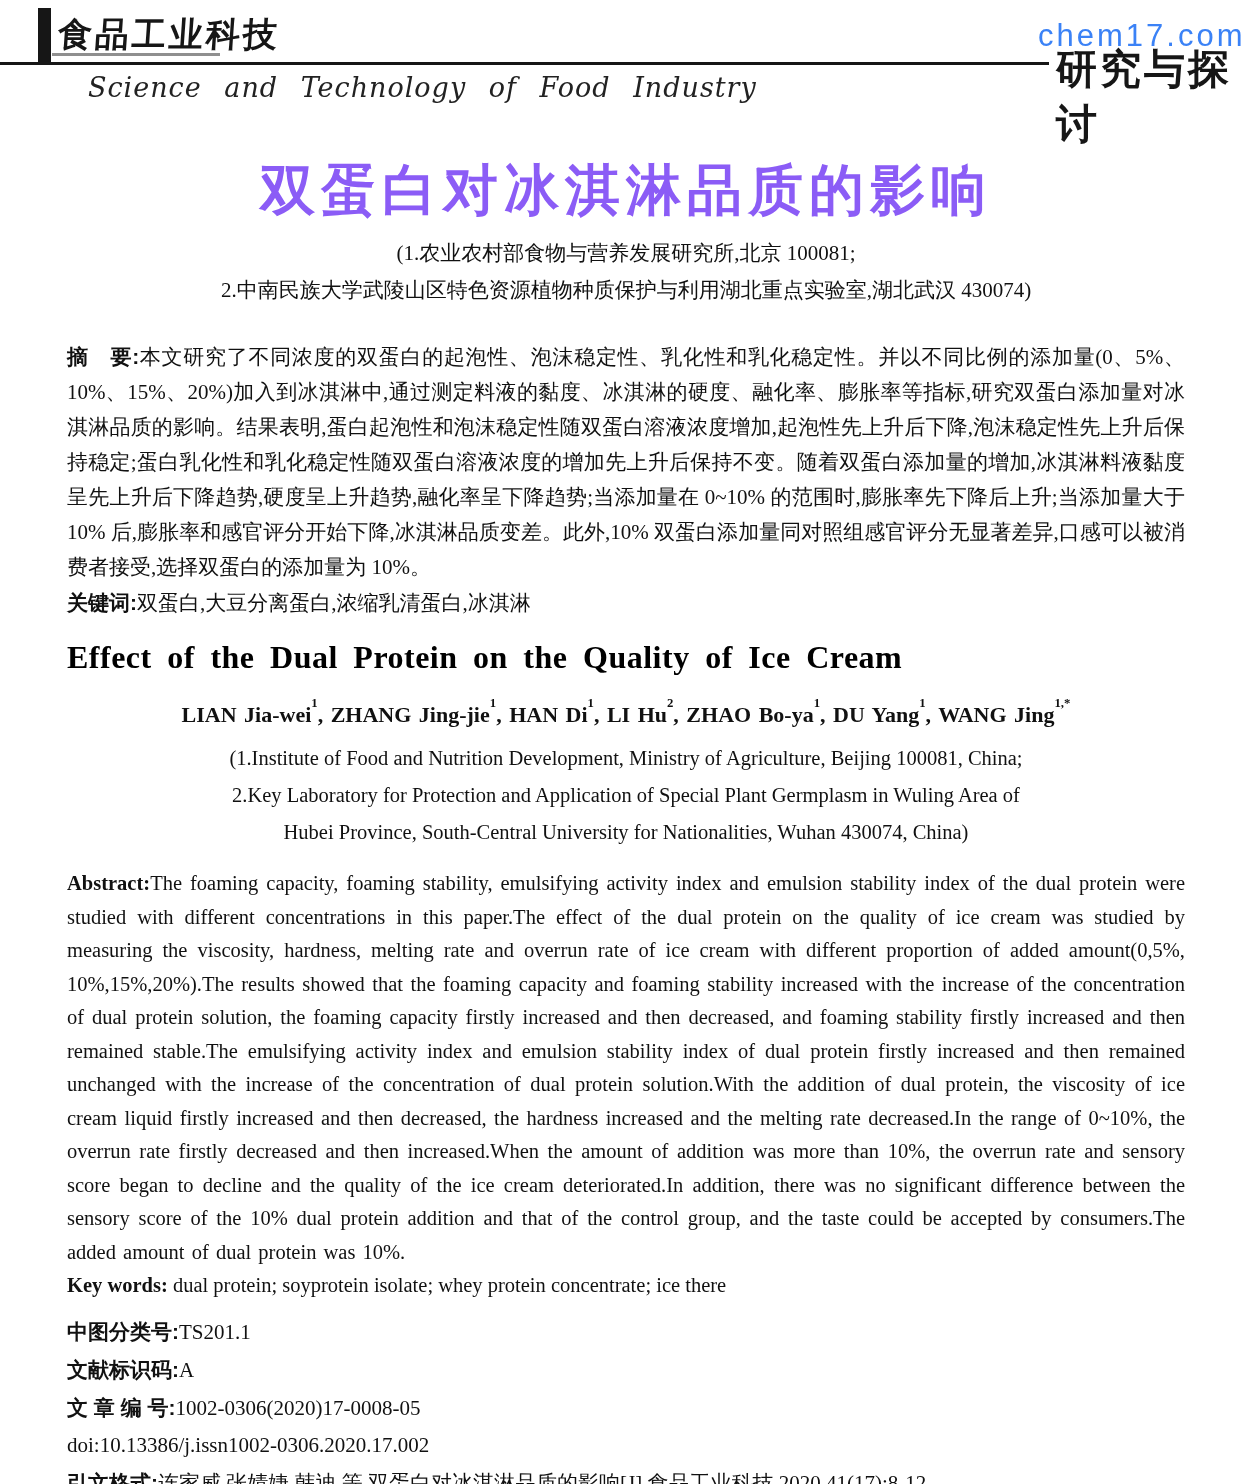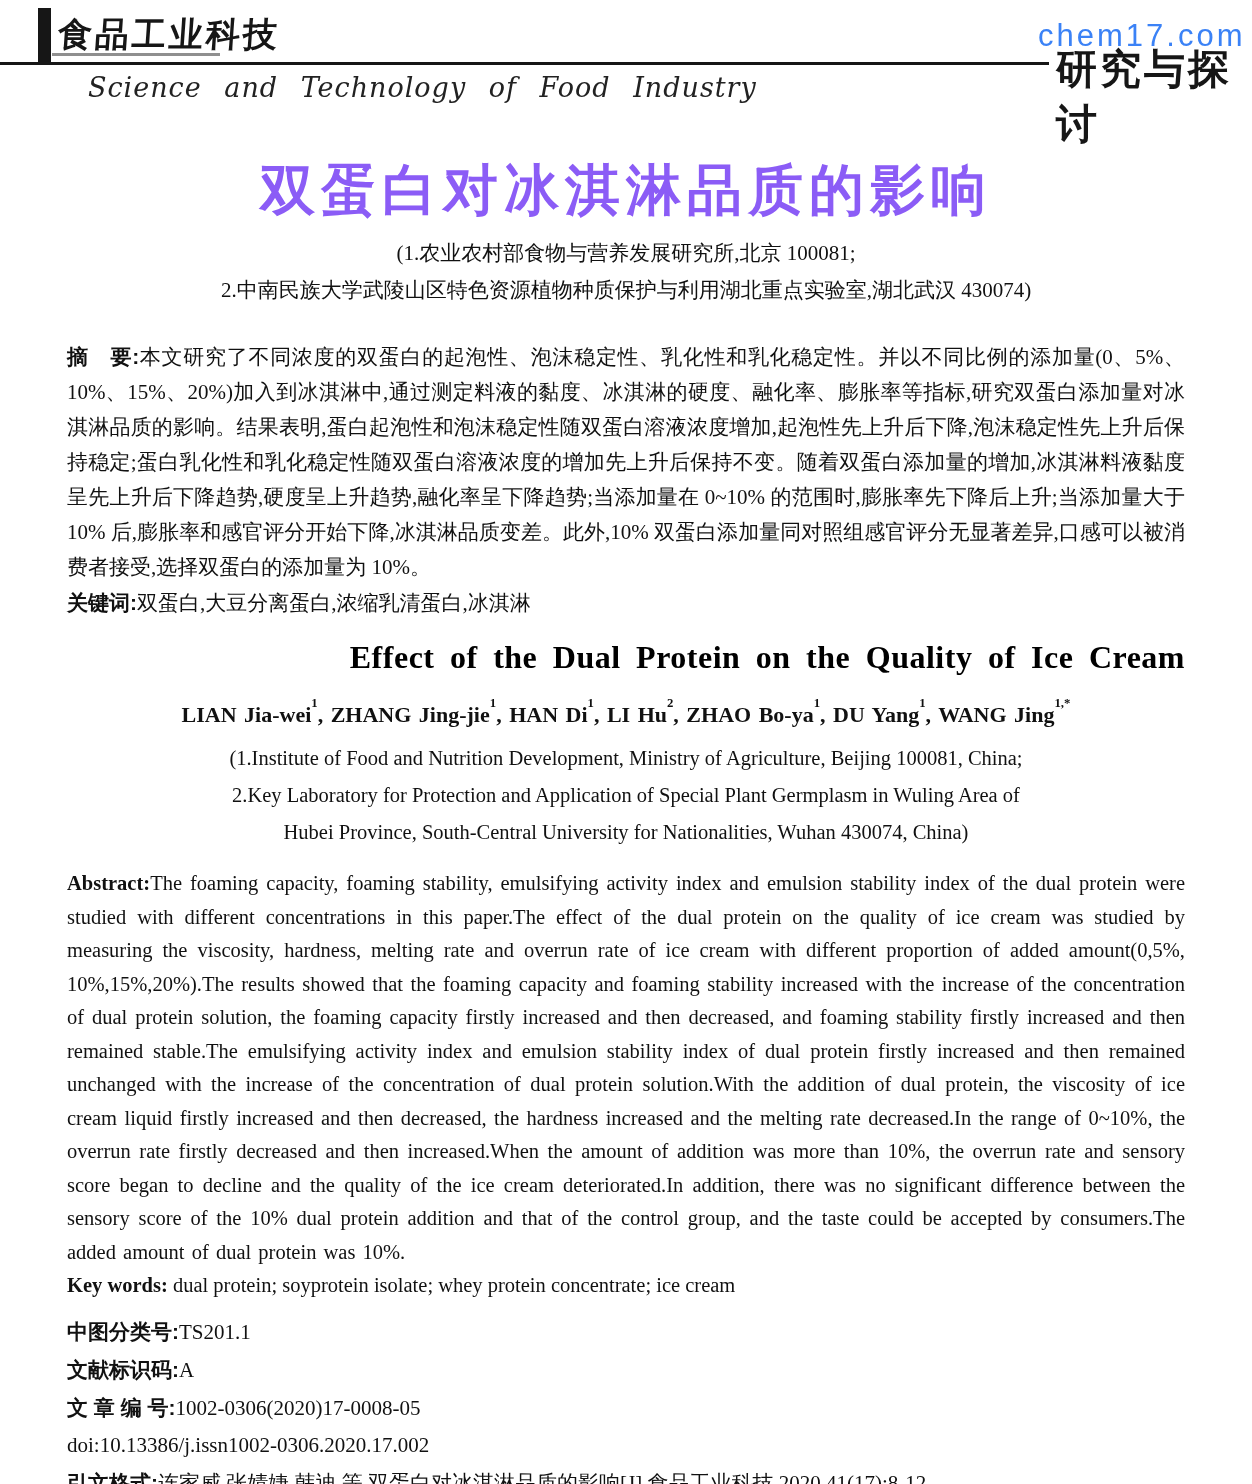--- a/index.html
+++ b/index.html
@@ -35,21 +35,21 @@
     font-weight:700; font-size:55px; letter-spacing:6px; line-height:1.25; color:#8b5cf6;
   }
   .cn-authors {margin-top:34px; text-align:center; font-size:24px; color:#000;}
   .cn-authors sup, .en-authors sup {font-size:0.58em; position:relative; top:-0.55em; letter-spacing:0;}
   .cn-affil {text-align:center; font-size:21px; line-height:37px;}
   .cn-affil-first {margin-top:10px;}
   .cn-abstract {margin:30px 0 0; font-size:21px; line-height:35px; text-align:justify;}
   .label-cn {font-family:"Liberation Sans",sans-serif; font-weight:700;}
   .cn-keywords {margin:0; font-size:21px; line-height:35px; text-align:justify;}
   .en-title {
-    margin-top:18px; text-align:right; font-weight:700; font-size:32px;
+    margin-top:18px; text-align:left; font-weight:700; font-size:32px;
     word-spacing:7px; letter-spacing:0.5px; color:#000;
   }
   .en-authors {margin-top:22px; text-align:center; font-weight:700; font-size:22px; word-spacing:2px;}
   .en-affils {margin-top:12px;}
   .en-affil {text-align:center; font-size:20.5px; line-height:37px;}
   .en-abstract {margin:16px 0 0; font-size:20.5px; line-height:33.5px; text-align:justify; word-spacing:2px;}
   .label-en {font-weight:700;}
   .en-keywords {margin:0; font-size:20.5px; line-height:33.5px;}
   .meta-row {margin-top:10px; font-size:21px; line-height:37px; display:flex; align-items:baseline;flex-direction:column;}
   .meta-pair {white-space:nowrap;}
@@ -88,21 +88,21 @@
     <div class="en-authors"><span>LIAN Jia-wei<sup>1</sup></span>, <span>ZHANG Jing-jie<sup>1</sup></span>, <span>HAN Di<sup>1</sup></span>, <span>LI Hu<sup>2</sup></span>, <span>ZHAO Bo-ya<sup>1</sup></span>, <span>DU Yang<sup>1</sup></span>, <span>WANG Jing<sup>1,*</sup></span></div>
 
     <div class="en-affils">
       <div class="en-affil">(1.Institute of Food and Nutrition Development, Ministry of Agriculture, Beijing 100081, China;</div>
       <div class="en-affil">2.Key Laboratory for Protection and Application of Special Plant Germplasm in Wuling Area of</div>
       <div class="en-affil">Hubei Province, South-Central University for Nationalities, Wuhan 430074, China)</div>
     </div>
 
     <p class="en-abstract"><span class="label-en">Abstract:</span><span>The foaming capacity, foaming stability, emulsifying activity index and emulsion stability index of the dual protein were studied with different concentrations in this paper.The effect of the dual protein on the quality of ice cream was studied by measuring the viscosity, hardness, melting rate and overrun rate of ice cream with different proportion of added amount(0,5%, 10%,15%,20%).The results showed that the foaming capacity and foaming stability increased with the increase of the concentration of dual protein solution, the foaming capacity firstly increased and then decreased, and foaming stability firstly increased and then remained stable.The emulsifying activity index and emulsion stability index of dual protein firstly increased and then remained unchanged with the increase of the concentration of dual protein solution.With the addition of dual protein, the viscosity of ice cream liquid firstly increased and then decreased, the hardness increased and the melting rate decreased.In the range of 0~10%, the overrun rate firstly decreased and then increased.When the amount of addition was more than 10%, the overrun rate and sensory score began to decline and the quality of the ice cream deteriorated.In addition, there was no significant difference between the sensory score of the 10% dual protein addition and that of the control group, and the taste could be accepted by consumers.The added amount of dual protein was 10%.</span></p>
 
-    <p class="en-keywords"><span class="label-en">Key words:</span> <span>dual protein; soyprotein isolate; whey protein concentrate; ice cream</span></p>
+    <p class="en-keywords"><span class="label-en">Key words:</span> <span>dual protein; soyprotein isolate; whey protein concentrate; ice there</span></p>
 
     <div class="meta-row">
       <span class="meta-pair meta-gap-1"><span class="label-cn">中图分类号:</span><span>TS201.1</span></span>
       <span class="meta-pair meta-gap-2"><span class="label-cn">文献标识码:</span><span>A</span></span>
       <span class="meta-pair"><span class="label-cn">文 章 编 号:</span><span>1002-0306(2020)17-0008-05</span></span>
     </div>
 
     <div class="doi-line">doi:10.13386/j.issn1002-0306.2020.17.002</div>
 
     <div class="citation-line"><span class="label-cn">引文格式:</span><span>连家威,张婧婕,韩迪,等.双蛋白对冰淇淋品质的影响[J].食品工业科技,2020,41(17):8-12.</span></div>

